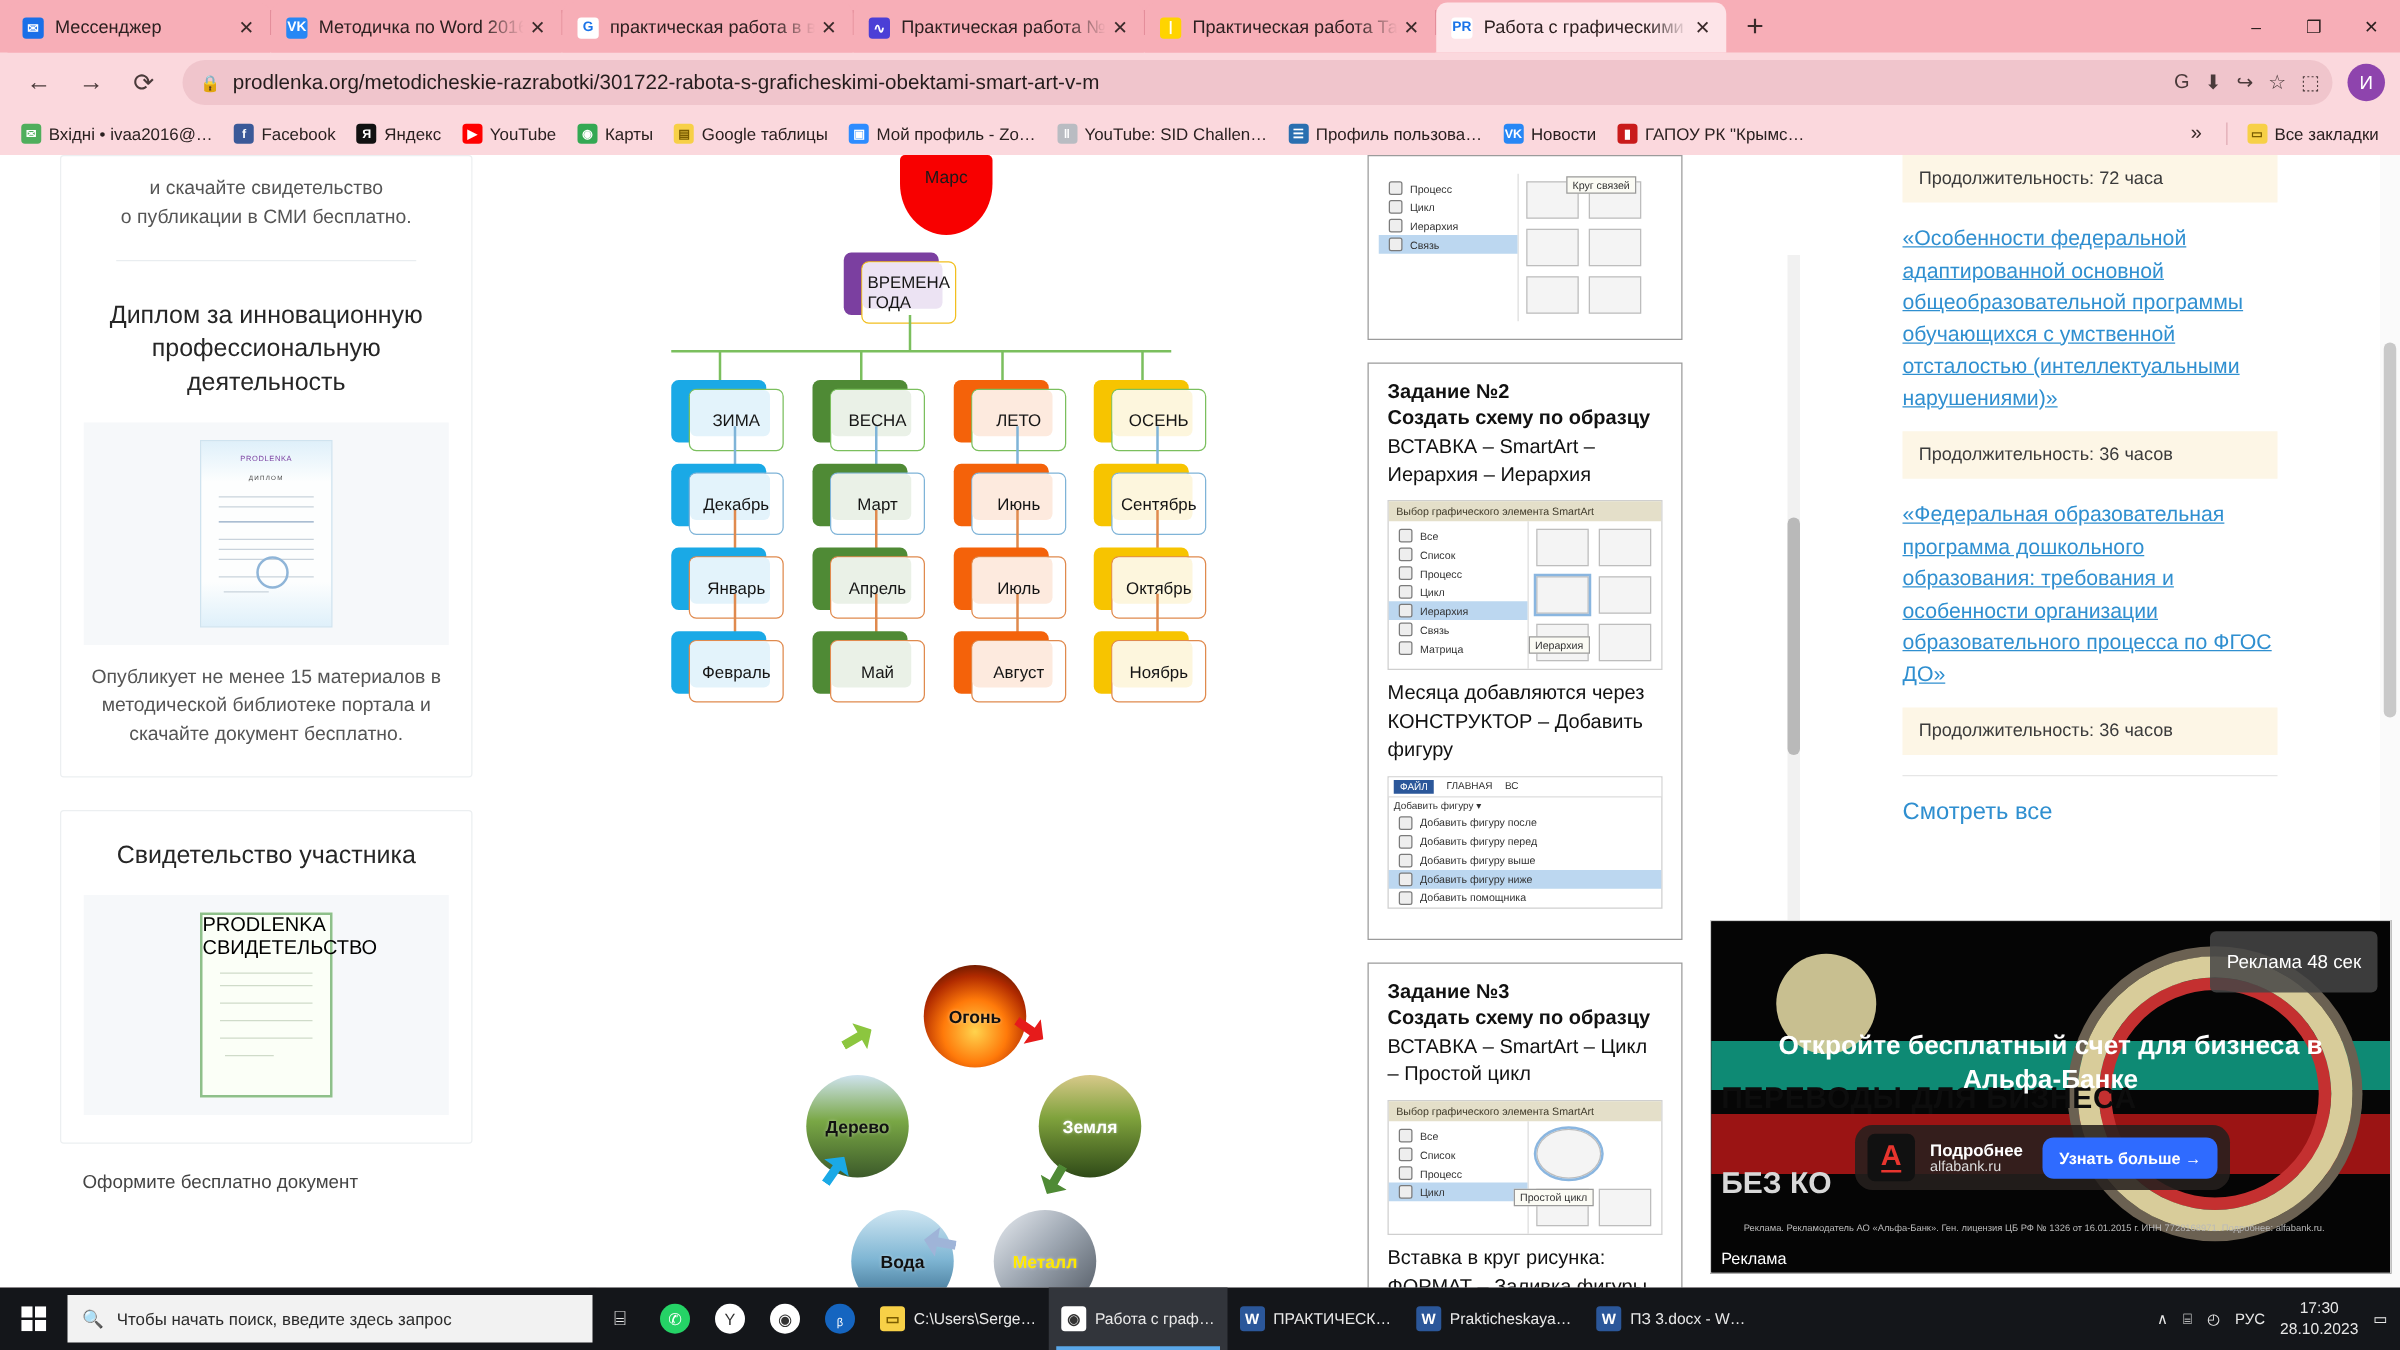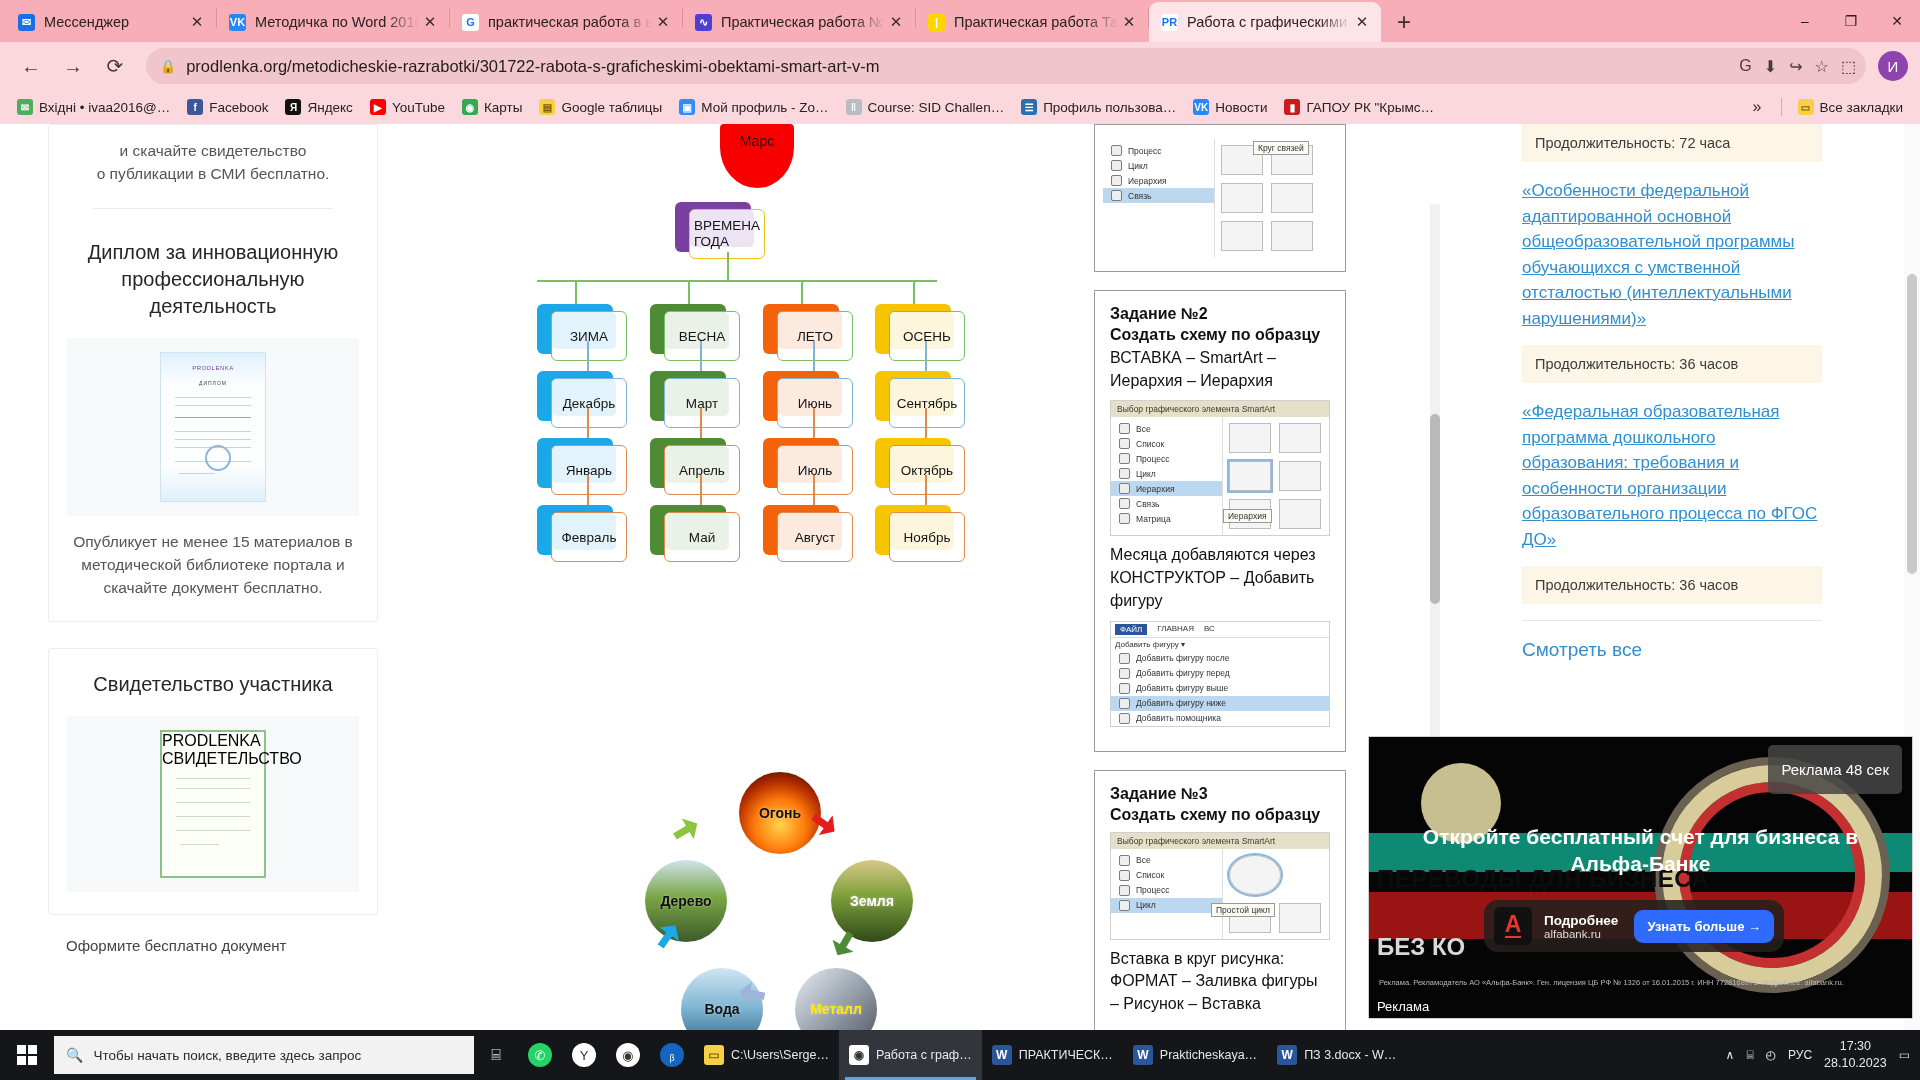--- a/index.html
+++ b/index.html
@@ -126,21 +126,21 @@
            border-radius:14px; display:flex; align-items:center; gap:12px; padding:0 10px; }
   .adlogo { width:38px; height:38px; background:#111; border-radius:6px; color:#e8352e; font-size:23px;
             display:flex; align-items:center; justify-content:center; font-weight:bold; flex:0 0 38px;}
   .adlogo i { font-style:normal; border-bottom:2px solid #e8352e; line-height:.95; }
   .adtxt b { display:block; color:#fff; font-size:13.5px; }
   .adtxt s { display:block; color:#ddd; font-size:11.5px; text-decoration:none; }
   .adbtn { margin-left:auto; background:#2f6bff; color:#fff; font-size:13px; font-weight:bold; border-radius:9px;
            padding:9px 13px; white-space:nowrap; }
   .adbadge { position:absolute; right:10px; top:8px; background:rgba(70,70,70,.86); color:#fff; font-size:15px;
              padding:16px 13px; border-radius:5px; }
-  .addisc { position:absolute; left:10px; bottom:30px; color:#b9b9b9; font-size:7.5px; line-height:1.35; }
+  .addisc { position:absolute; left:26px; bottom:30px; color:#b9b9b9; font-size:7.5px; line-height:1.35; }
   .adfoot { position:absolute; left:8px; bottom:4px; color:#fff; font-size:13px; }
 
   
   .taskbar { position:absolute; left:0; top:1030px; width:1920px; height:50px; background:#14161a; display:flex; align-items:center; }
   .tb-start { width:54px; height:50px; display:flex; align-items:center; justify-content:center; }
   .tb-search { width:420px; height:38px; background:#f2f2f2; display:flex; align-items:center; gap:10px;
                padding:0 12px; color:#2b2b2b; font-size:13.5px; }
   .tb-ic { width:44px; height:50px; display:flex; align-items:center; justify-content:center; color:#e8e8e8; }
   .tb-app { height:50px; display:flex; align-items:center; gap:7px; padding:0 10px; color:#e9e9e9; font-size:12.5px;
             white-space:nowrap; position:relative; }
@@ -245,21 +245,21 @@
         <div class="bm">
           <span class="bmi" style="background:#f7d047;color:#7a5c00">▤</span>
           <span>Google таблицы</span>
         </div>
         <div class="bm">
           <span class="bmi" style="background:#2d8cff;color:#fff">▣</span>
           <span>Мой профиль - Zo…</span>
         </div>
         <div class="bm">
           <span class="bmi" style="background:#b9bcc2;color:#fff">‖</span>
-          <span>Course: SID Challen…</span>
+          <span>YouTube: SID Challen…</span>
         </div>
         <div class="bm">
           <span class="bmi" style="background:#2a6fb0;color:#fff">☰</span>
           <span>Профиль пользова…</span>
         </div>
         <div class="bm">
           <span class="bmi" style="background:#2787f5;color:#fff">VK</span>
           <span>Новости</span>
         </div>
         <div class="bm">
@@ -593,20 +593,21 @@
             </div>
             <div class="ritem">
               <span class="rglyph"></span>
               <span>Добавить помощника</span>
             </div>
           </div>
         </div>
         <div class="docbox">
           <h4>Задание №3</h4>
           <h4>Создать схему по образцу</h4>
+          <div class="p">ВСТАВКА – SmartArt – Цикл – Простой цикл</div>
           <div class="ribbon" style="position:relative">
             <div class="rhead">Выбор графического элемента SmartArt</div>
             <div class="rbody">
               <div class="rleft">
                 <div class="ritem">
                   <span class="rglyph"></span>
                   <span>Все</span>
                 </div>
                 <div class="ritem">
                   <span class="rglyph"></span>

